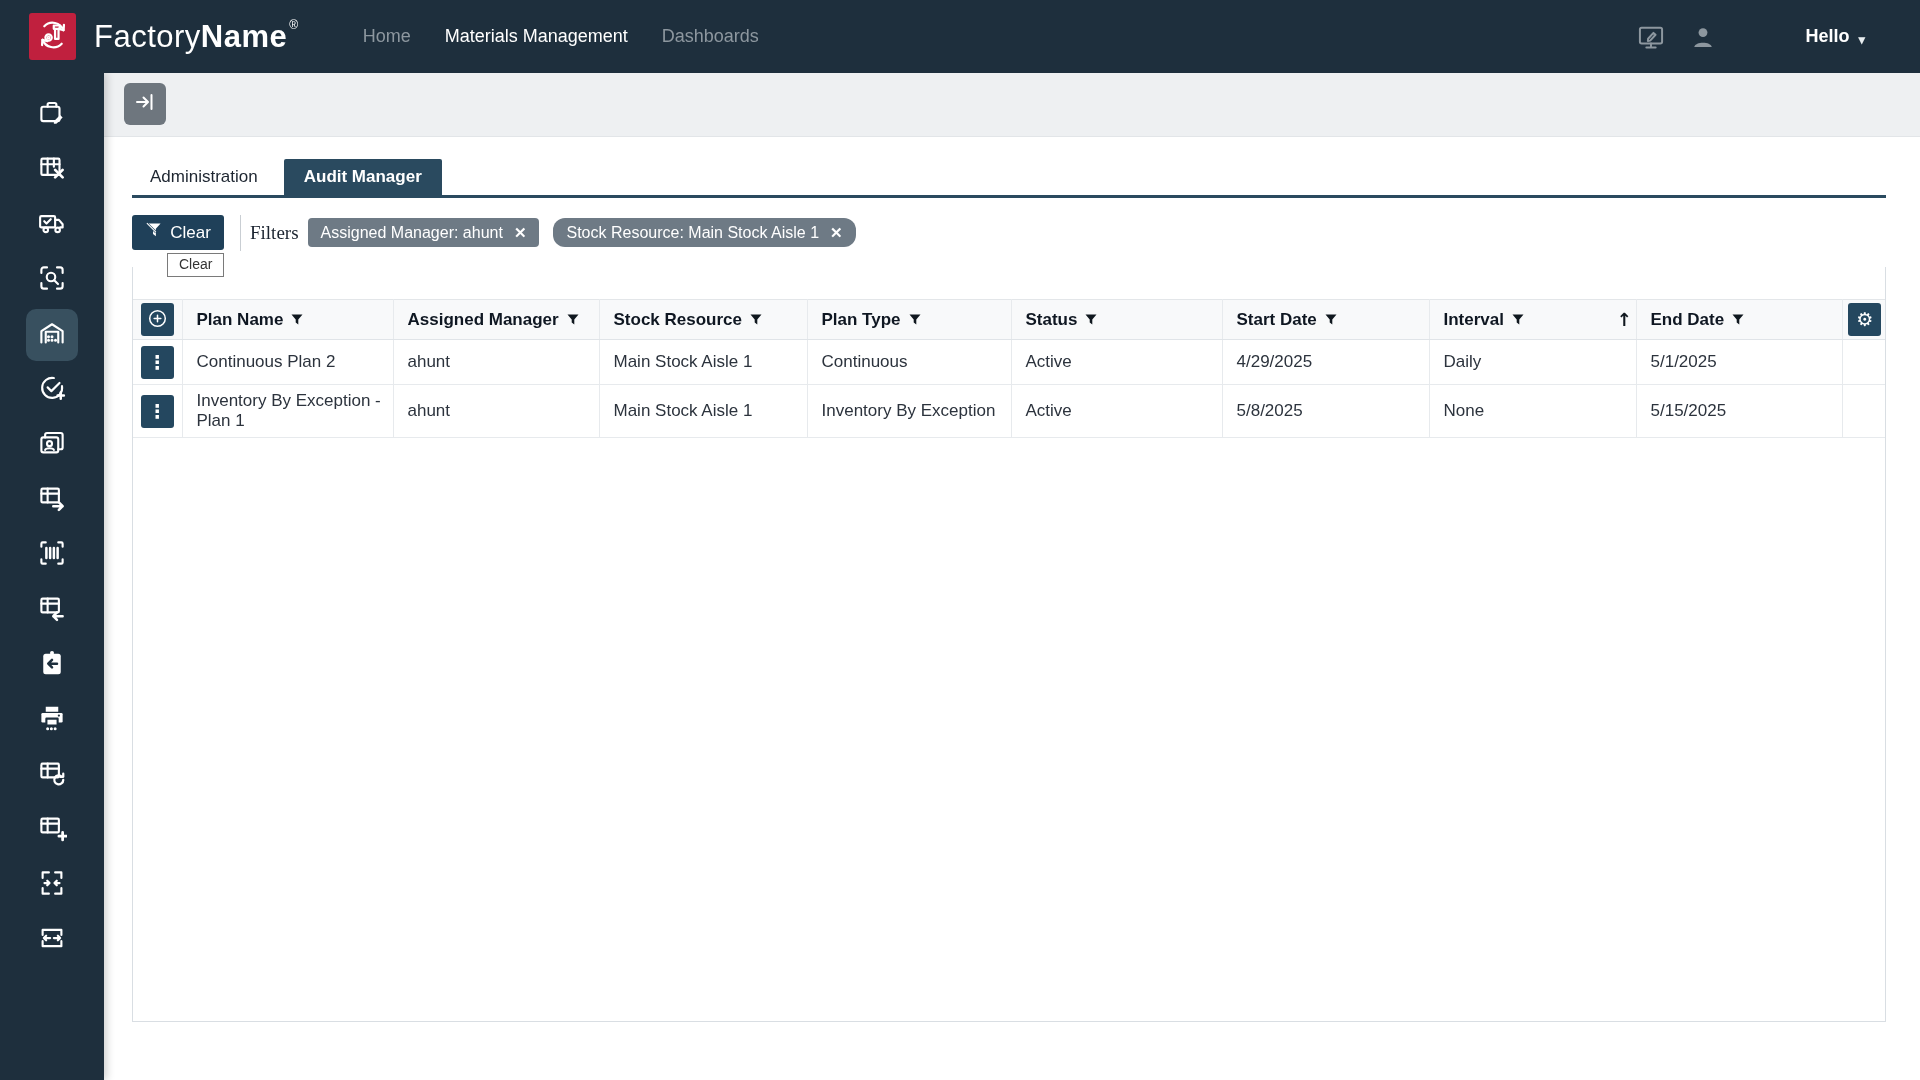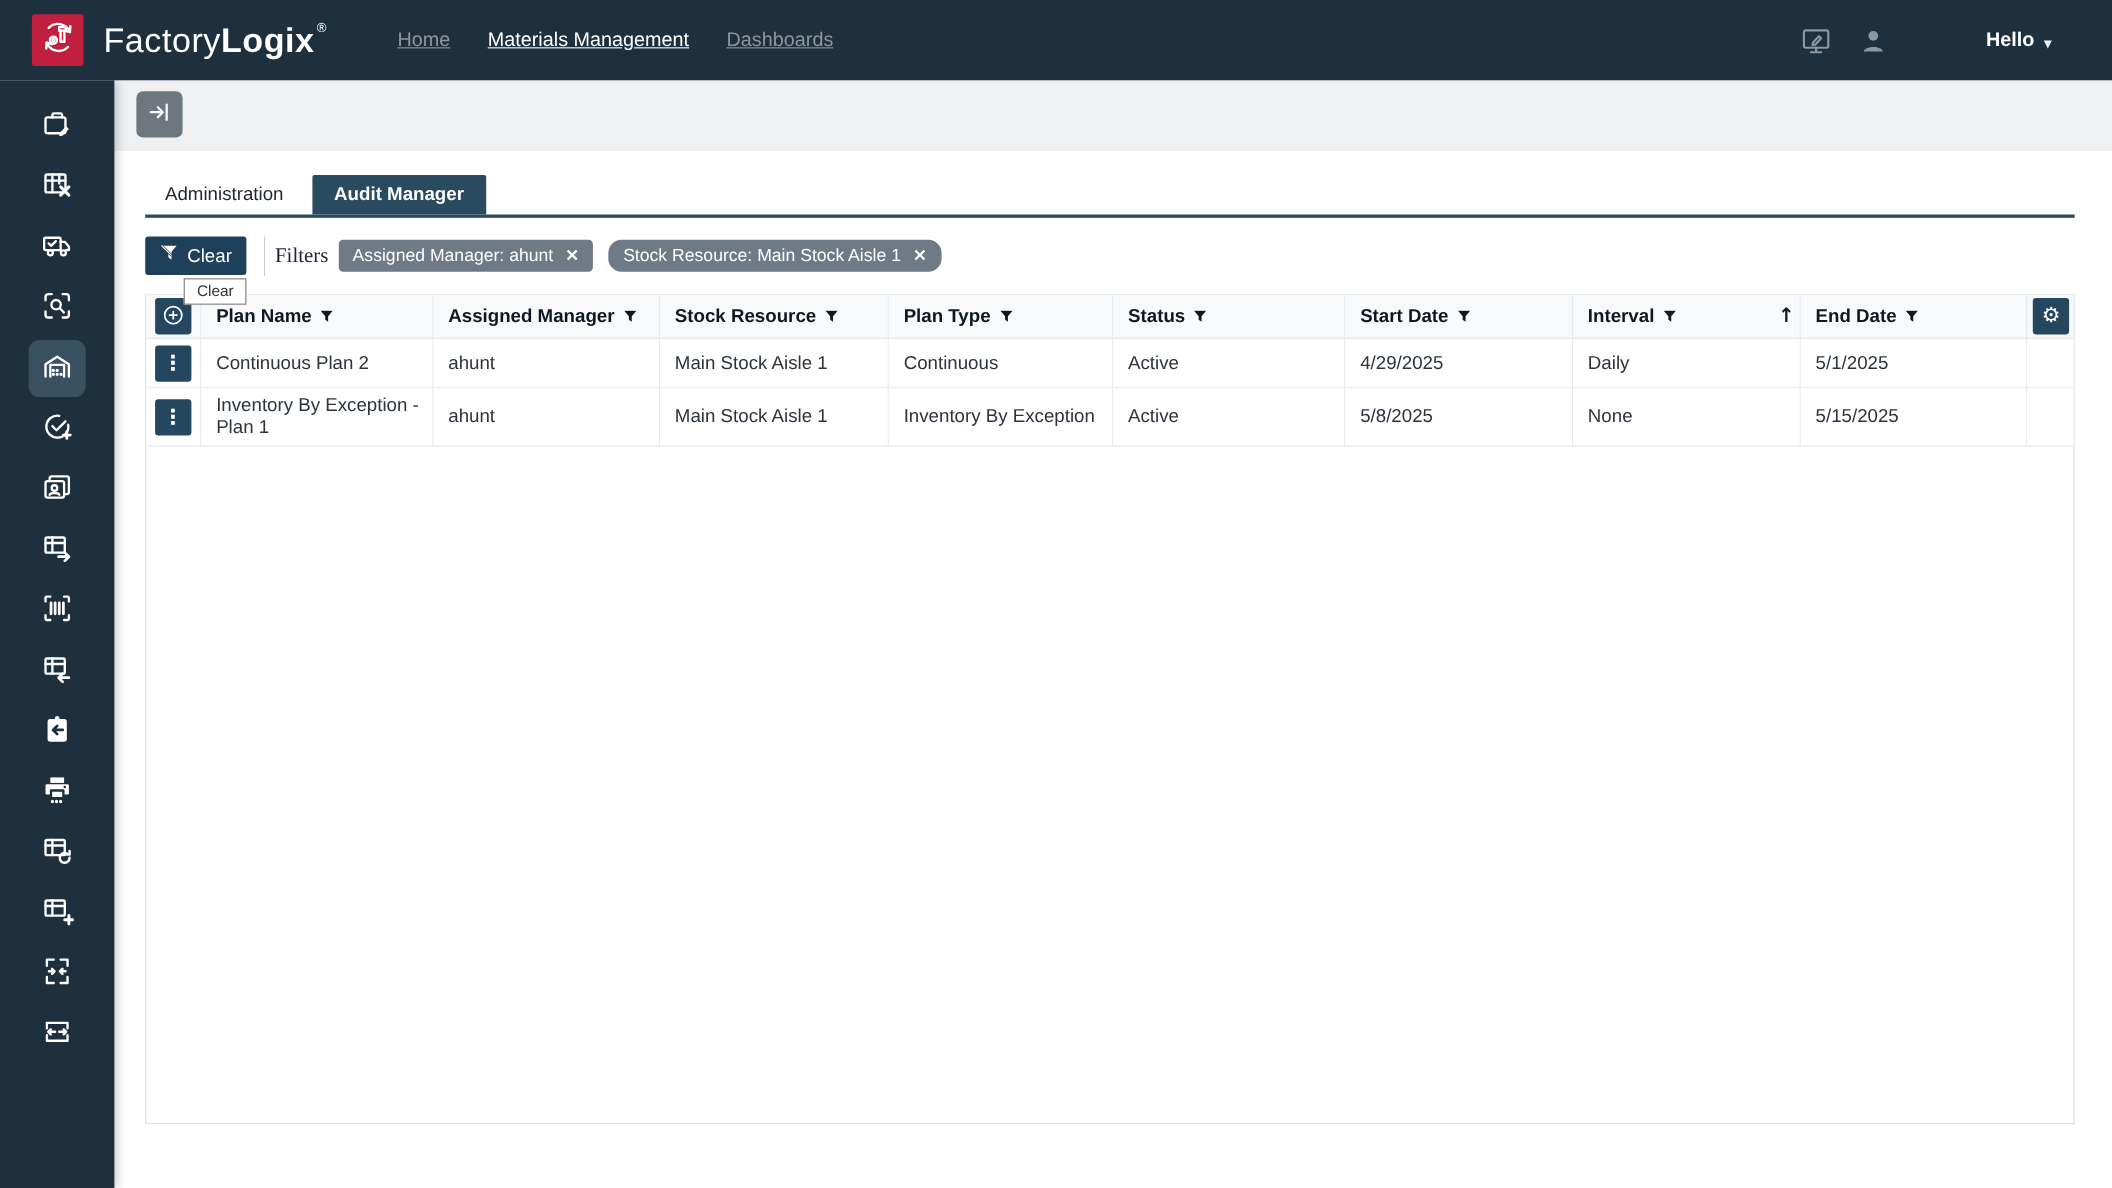--- a/index.html
+++ b/index.html
@@ -8,21 +8,21 @@
 
   
   .navbar { position:absolute; top:0; left:0; right:0; height:73px; background:#1e2f3d; display:flex; align-items:center; z-index:6; }
   .logo-box { width:47px; height:47px; margin-left:29px; background:#c0203e; border-radius:3px; display:flex; align-items:center; justify-content:center; flex:0 0 auto; }
   .logo-box svg { width:38px; height:38px; stroke:#fff; fill:none; stroke-width:1.4; stroke-linecap:round; stroke-linejoin:round; }
   .brand { margin-left:18px; color:#fff; font-size:31px; letter-spacing:.5px; white-space:nowrap; }
   .brand .light { font-weight:100; }
   .brand .bold { font-weight:700; }
   .brand sup { font-size:12px; font-weight:400; vertical-align:18px; margin-left:2px; }
   .nav-links { display:flex; gap:34px; margin-left:64px; font-size:18px; }
-  .nav-link { color:#8d979f; cursor:pointer;text-decoration:underline; }
+  .nav-link { color:#8d979f; cursor:pointer; }
   .nav-link.active { color:#fff; }
   .nav-right { margin-left:auto; display:flex; align-items:center; margin-right:55px; }
   .nav-ico { width:28px; height:28px; color:#8d979f; margin-left:24px; cursor:pointer; }
   .nav-ico svg { width:100%; height:100%; stroke:currentColor; fill:none; stroke-width:1.7; stroke-linecap:round; stroke-linejoin:round; }
   .hello { color:#fff; font-size:18px; font-weight:700; margin-left:88px; cursor:pointer; display:flex; align-items:flex-end; gap:9px; }
   .hello .caret { font-size:13px; color:#e8edf0; }
 
   
   .sidebar { position:absolute; top:73px; left:0; bottom:0; width:104px; background:#1e2f3d; box-shadow:3px 0 8px rgba(0,0,0,.18); z-index:5; display:flex; flex-direction:column; align-items:center; padding-top:16px; }
   .si { width:52px; height:52px; margin-bottom:3px; border-radius:10px; display:flex; align-items:center; justify-content:center; cursor:pointer; flex:0 0 auto; }
@@ -46,21 +46,21 @@
   .clear-btn svg { width:17px; height:16px; }
   .v-div { width:1px; height:36px; background:#c9ced3; margin-left:16px; }
   .filters-label { font-size:19px; color:#1b2430; margin-left:9px;font-family:Liberation Serif, serif; }
   .chip { margin-left:9px; height:29px; background:#6e7a85; color:#fff; font-size:16px; border-radius:4px; display:flex; align-items:center; padding:0 13px; gap:11px; white-space:nowrap; }
   .chip + .chip { margin-left:14px;border-radius:12px; }
   .chip .x { font-size:15px; font-weight:700; cursor:pointer; line-height:1; }
   .tooltip { position:absolute; top:38px; left:35px; background:#fff; border:1px solid #7a7a7a; padding:2px 11px 4px; font-size:14px; color:#333; white-space:nowrap; z-index:10; }
 
   
   .table-wrap { margin-top:17px; height:755px; border:1px solid #d9dee3; border-top:none; background:#fff; overflow:hidden; }
-  table { border-collapse:collapse; table-layout:fixed; width:1754px; }
+  table { border-collapse:collapse; table-layout:fixed; width:1754px;margin-top:32px; }
   th, td { border-right:1px solid #e7eaed; border-bottom:1px solid #e7eaed; text-align:left; vertical-align:middle; }
   th { background:#f8f9fa; border-top:1px solid #e3e6e9; border-bottom:1px solid #e0e4e8; height:40px; font-size:17px; color:#0f1722; padding-left:14px; }
   th:last-child, td:last-child { border-right:none; }
   td { font-size:17px; color:#2c333d; padding:6px 8px 6px 14px; background:#fff; }
   tr.r1 td { height:45px; }
   tr.r2 td { height:52px; }
   .th-flex { display:flex; align-items:center; gap:8px; }
   .th-flex .spacer { flex:1; }
   .funnel { flex:0 0 auto; }
   .sort-arrow { font-size:18px; font-weight:700; color:#10181f; margin-right:4px; font-family:"DejaVu Sans", sans-serif; }
@@ -82,21 +82,21 @@
             <path d="M17.5 17.5A7.3 7.3 0 0 1 5.4 15"></path>
           <path d="M18.9 5.6l-.2 3.3-3.1-.8"></path>
             <path d="M5.1 18.4l.2-3.3 3.1.8"></path>
           <rect x="12.5" y="6" width="3.8" height="2.1"></rect>
             <path d="M13.3 8.1v6.4h2.2V8.1"></path>
           <circle cx="9.2" cy="13.6" r="2"></circle>
             <circle cx="9.2" cy="13.6" r="0.5"></circle>
         </svg>
       </span>
     </div>
-    <div class="brand"><span class="light">Factory</span><span class="bold">Logix</span><sup>®</sup></div>
+    <div class="brand"><span class="light">Factory</span><span class="bold">Name</span><sup>®</sup></div>
 
     <nav class="nav-links">
       <span class="nav-link">Home</span>
       <span class="nav-link active">Materials Management</span>
       <span class="nav-link">Dashboards</span>
     </nav>
 
     <div class="nav-right">
       <span class="nav-ico">
         <svg viewBox="0 0 24 24">

